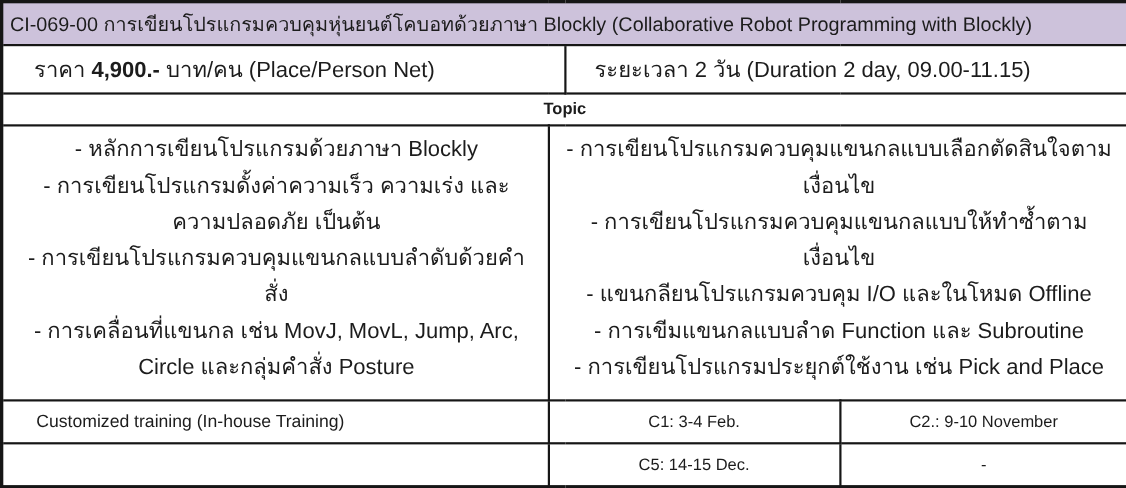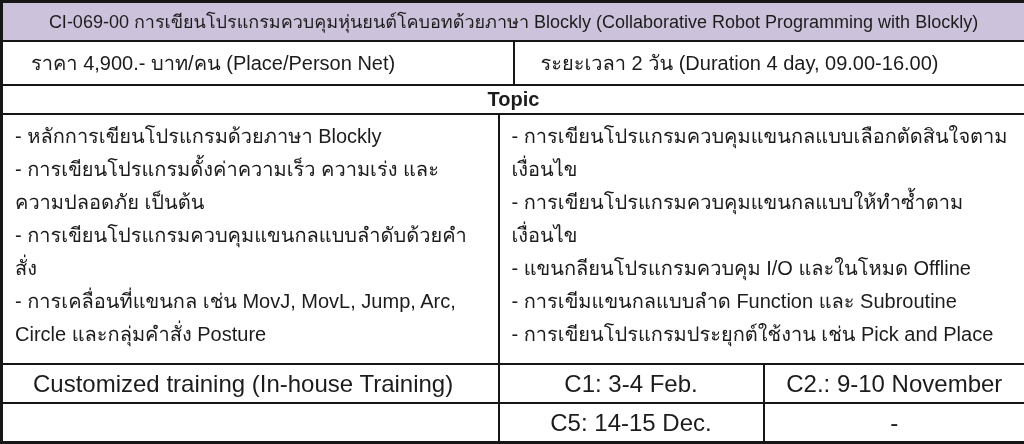--- a/index.html
+++ b/index.html
@@ -19,74 +19,74 @@
     border:3px solid var(--border);
   }
   td{
     border:2px solid var(--border);
     padding:0 10px;
     font-size:20px;
     overflow:hidden;
   }
   tr.header-row td{
     background:var(--header-bg);
-    text-align:center;
     font-size:18px;
     height:35px;
     padding:0 6px;
   }
   tr.price-row td{height:40px;font-size:20px;}
   td.price-cell{padding-left:28px;}
   td.duration-cell{padding-left:26px;}
-  .amount{font-weight:normal;}
+  .amount{font-weight:bold;}
   tr.topic-row td{
     height:26px;
     text-align:center;
     font-weight:bold;
-    font-size:20px;
+    font-size:15px;
   }
   tr.content-row td{
     vertical-align:top;
     padding:5px 10px 0 12px;
     height:224px;
+    text-align:center;
   }
   .topic-line{
     font-size:20px;
     line-height:33px;
   }
   tr.sched-row td{
     height:35px;
     text-align:center;
-    font-size:24px;
+    font-size:15px;
   }
   tr.sched-row td.sched-label{
     text-align:left;
     padding-left:30px;
-    font-size:24px;
+    font-size:16px;
   }
 </style>
 </head>
 <body>
 
 <table class="course">
   <colgroup>
     <col style="width:497px">
     <col style="width:15px">
     <col style="width:250px">
     <col style="width:262px">
   </colgroup>
 
   <tbody>
       <tr class="header-row">
     <td colspan="4">CI-069-00 การเขียนโปรแกรมควบคุมหุ่นยนต์โคบอทด้วยภาษา Blockly (Collaborative Robot Programming with Blockly)</td>
   </tr>
 
   <tr class="price-row">
     <td colspan="2" class="price-cell"><span>ราคา </span><span class="amount">4,900.-</span><span> บาท/คน (Place/Person Net)</span></td>
-    <td colspan="2" class="duration-cell">ระยะเวลา 2 วัน (Duration 4 day, 09.00-16.00)</td>
+    <td colspan="2" class="duration-cell">ระยะเวลา 2 วัน (Duration 2 day, 09.00-11.15)</td>
   </tr>
 
   <tr class="topic-row">
     <td colspan="4">Topic</td>
   </tr>
 
   <tr class="content-row">
     <td>
           <div class="topic-line">- หลักการเขียนโปรแกรมด้วยภาษา Blockly</div>
           <div class="topic-line">- การเขียนโปรแกรมดั้งค่าความเร็ว ความเร่ง และความปลอดภัย เป็นต้น</div>

